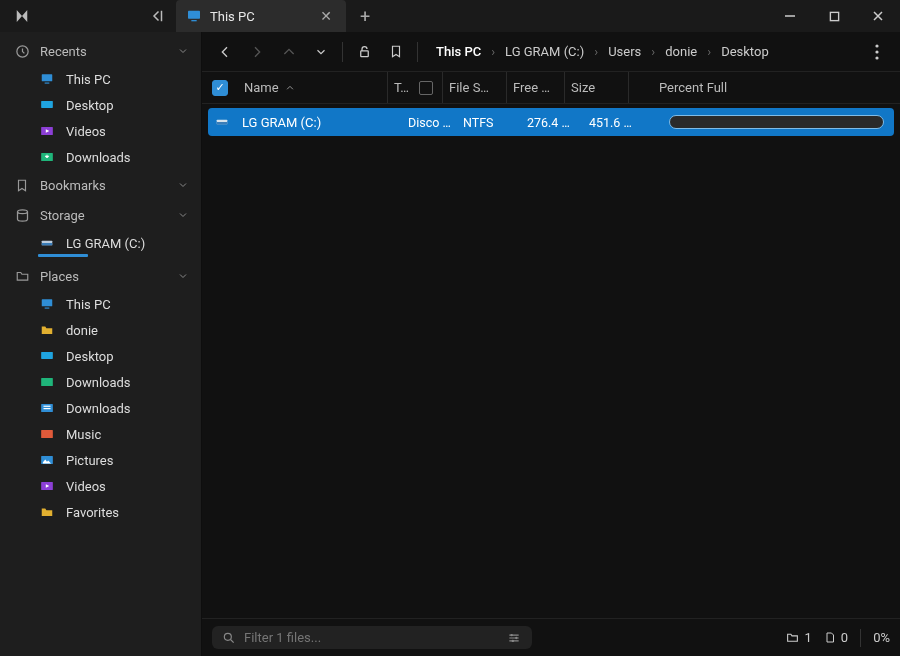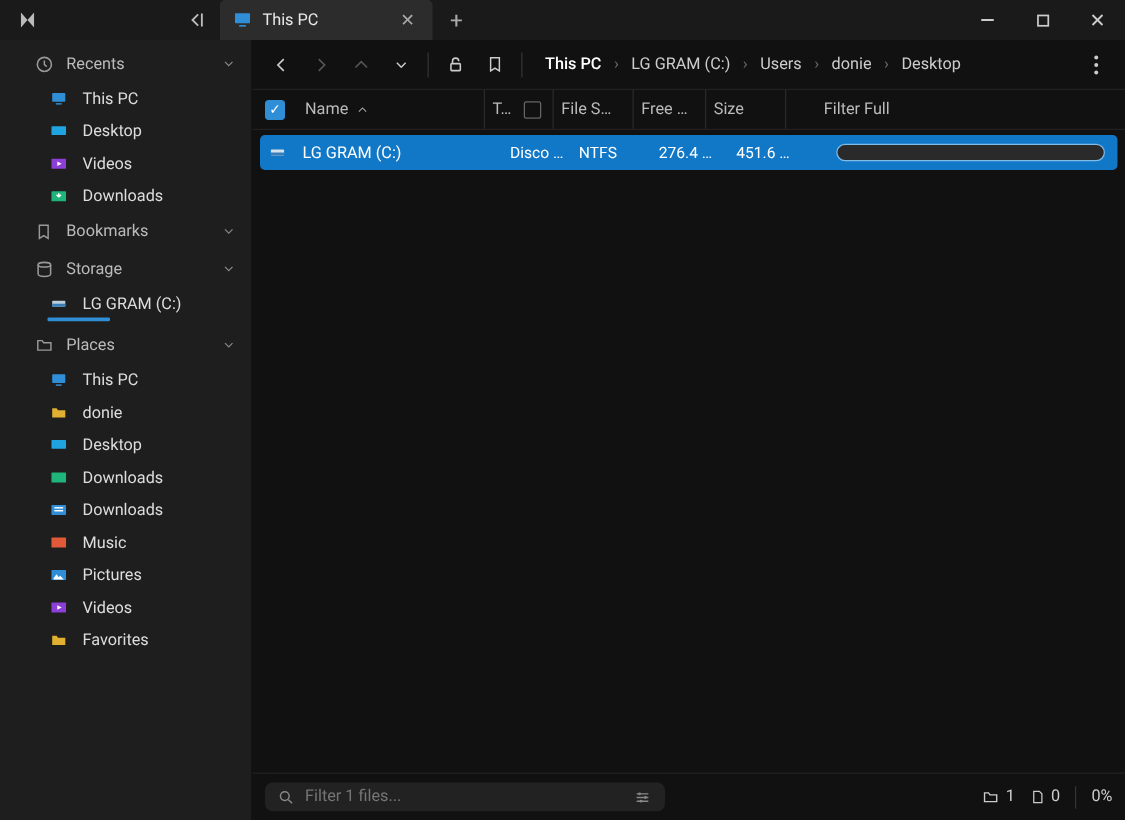--- a/index.html
+++ b/index.html
@@ -21,21 +21,21 @@
   .wc-btn { width:44px; height:32px; display:flex; align-items:center; justify-content:center; color:#ccc; cursor:pointer;}
 
   
   .body { display:flex; flex:1; min-height:0;}
 
   
   .sidebar { width: 202px; background:#1e1e1e; display:flex; flex-direction:column; border-right:1px solid #0e0e0e;}
   .search-row { display:flex; align-items:center; padding: 6px 10px; gap:8px; color:#888; border-bottom:1px solid #0e0e0e;}
   .search-input { background:transparent; border:none; color:#ccc; outline:none; flex:1; font-size:13px;}
   .sidebar-content { flex:1; overflow-y:auto; font-size:13px; padding-top:4px;}
-  .section-header { display:flex; align-items:center; padding: 7px 12px 7px 27px; color:#bbb; gap:10px; cursor:pointer;}
+  .section-header { display:flex; align-items:center; padding: 7px 12px 7px 14px; color:#bbb; gap:10px; cursor:pointer;}
   .section-header .chev { margin-left:auto; color:#888;}
   .s-icon { width:16px; height:16px; display:flex; align-items:center; justify-content:center; color:#888;}
   .tree-item { display:flex; align-items:center; padding: 5px 10px 5px 38px; gap:10px; cursor:pointer; color:#ddd;}
   .ti-icon { width:18px; height:16px; display:flex; align-items:center; justify-content:center;}
   .storage-bar { height:3px; background:#2f8ed6; width:50px; margin-left:38px; margin-top:-2px; margin-bottom:4px; border-radius:1px;}
 
   
   .main { flex:1; display:flex; flex-direction:column; background:#111; min-width:0;}
 
   
@@ -403,21 +403,21 @@
         <div class="col fs">
             <span>File S…</span>
           </div>
         <div class="col free">
             <span>Free …</span>
           </div>
         <div class="col size">
             <span>Size</span>
           </div>
         <div class="col pct">
-            <span>Filter Full</span>
+            <span>Percent Full</span>
           </div>
       </div>
 
       <div class="rows">
         <div class="row selected">
           <span class="ri-icon">
               <svg width="18" height="14" viewBox="0 0 24 24">
                 <rect x="3" y="8" width="18" height="8" rx="1" fill="#d5e2ec"></rect>
                 <rect x="3" y="12" width="18" height="4" fill="#3a7db8"></rect>
               </svg>

